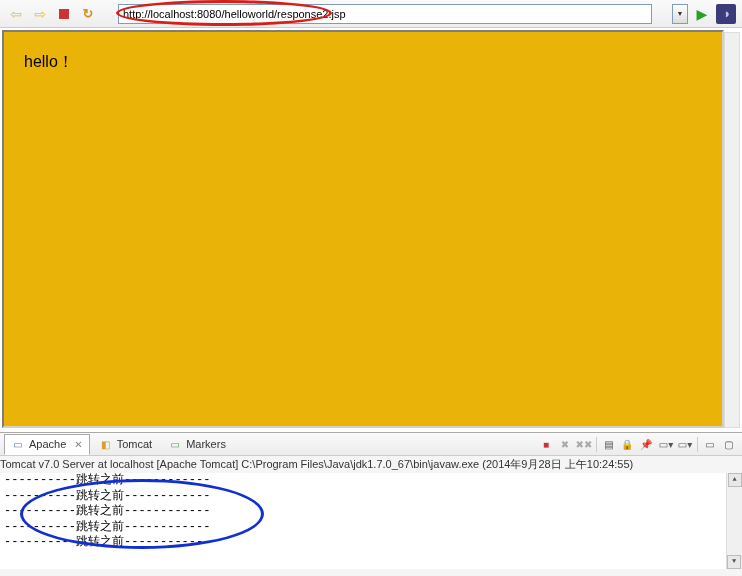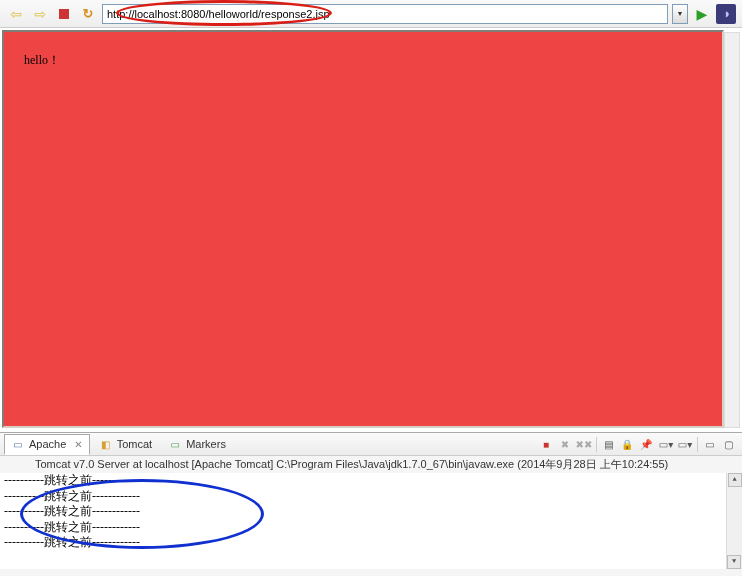--- a/index.html
+++ b/index.html
@@ -34,21 +34,21 @@
     .stop-sq { width: 10px; height: 10px; background: #cc3333; }
     .refresh { color: #d89020; font-size: 13px; font-weight: bold; }
     .url-box {
       flex: 1;
       height: 20px;
       border: 1px solid #7f9db9;
       background: #fff;
       font-family: Tahoma, sans-serif;
       font-size: 11px;
       padding: 0 4px;
-      margin: 0 0;
+      margin: 0 16px;
     }
     .dd-btn {
       width: 16px;
       height: 20px;
       border: 1px solid #7f9db9;
       background: linear-gradient(to bottom, #fff, #ddd);
       display: flex;
       align-items: center;
       justify-content: center;
       font-size: 7px;
@@ -78,23 +78,23 @@
     }
     .browser-pane {
       position: relative;
       height: 404px;
       padding: 2px;
     }
     .page-content {
       width: 722px;
       height: 398px;
       border: 2px inset #d4d0c8;
-      background: #ef4444;
-      font-family: Liberation Serif, serif;
-      font-size: 12px;
+      background: #eab308;
+      font-family: Liberation Sans, sans-serif;
+      font-size: 16px;
       padding: 20px 20px;
       color: #000;
     }
     .scroll-track {
       position: absolute;
       right: 2px;
       top: 4px;
       width: 16px;
       height: 396px;
       background: #f0f0f0;
@@ -136,35 +136,34 @@
     .tab-close { font-size: 10px; color: #888; margin-left: 4px; cursor: pointer; }
     .spacer { flex: 1; }
     .tb-right { display: flex; gap: 1px; align-items: center; }
     .mini-btn { width: 18px; height: 18px; display:flex; align-items:center; justify-content:center; font-size: 10px; color: #555; cursor:pointer; }
     .mini-btn.stop { color: #cc3333; }
     .mini-btn.dis { color: #aaa; }
     .mini-sep { width: 1px; height: 15px; background: #ccc; margin: 0 2px; }
     .status-line {
       font-size: 11px;
       color: #333;
-      padding: 1px 16px;
+      padding: 1px 0;
       white-space: nowrap;
-      margin-left: 19px;
     }
     .console-out {
       font-family: Consolas, "Courier New", monospace;
       font-size: 12px;
       color: #000;
       background: #fff;
       padding: 0 4px;
       height: 96px;
       position: relative;
       line-height: 15.5px;
     }
-    .console-out .line { white-space: pre; font-family: Liberation Serif, serif; }
+    .console-out .line { white-space: pre; }
     .blue-ellipse {
       position: absolute;
       left: 20px;
       top: 6px;
       width: 244px;
       height: 70px;
       border: 3px solid #1030d0;
       border-radius: 50%;
       pointer-events: none;
     }

